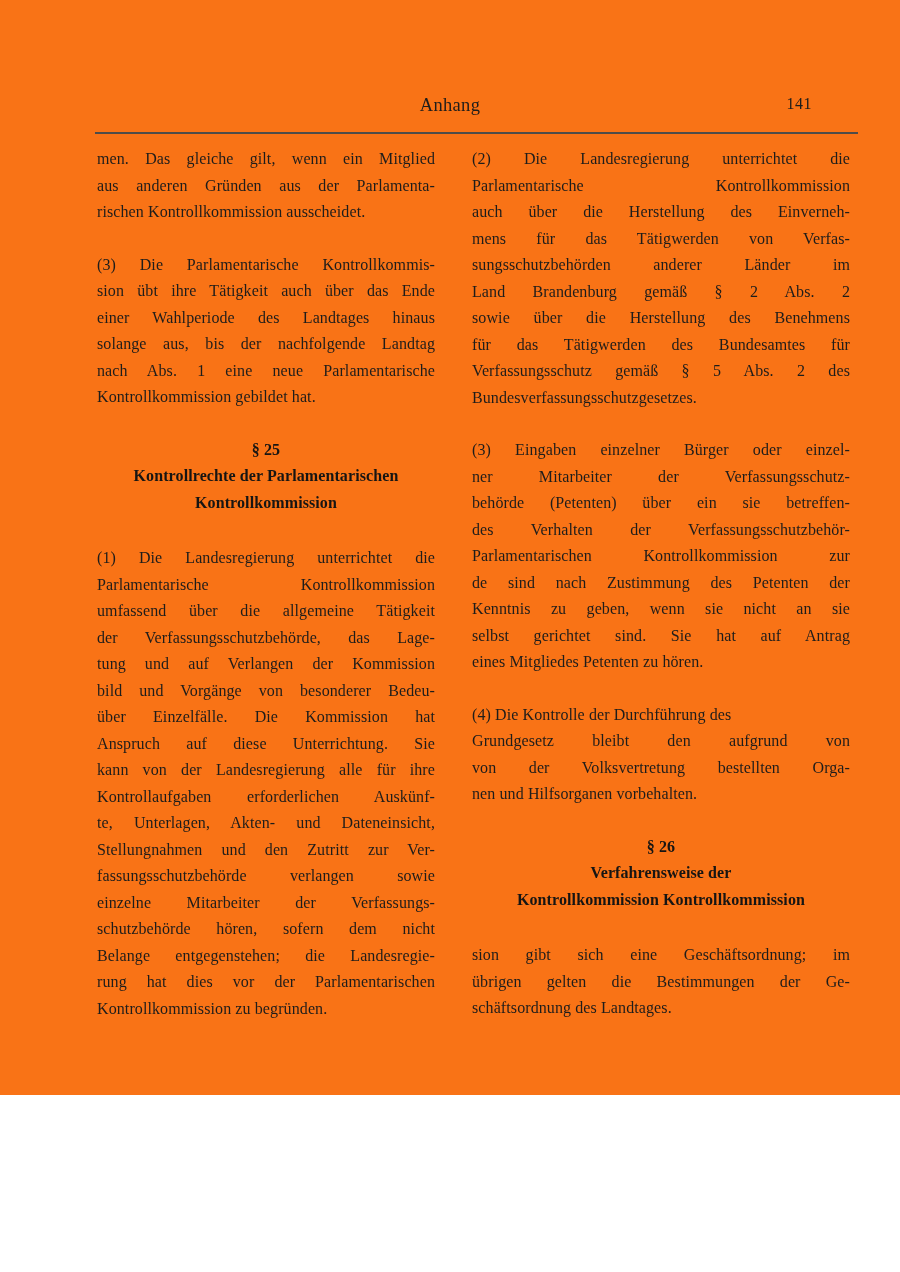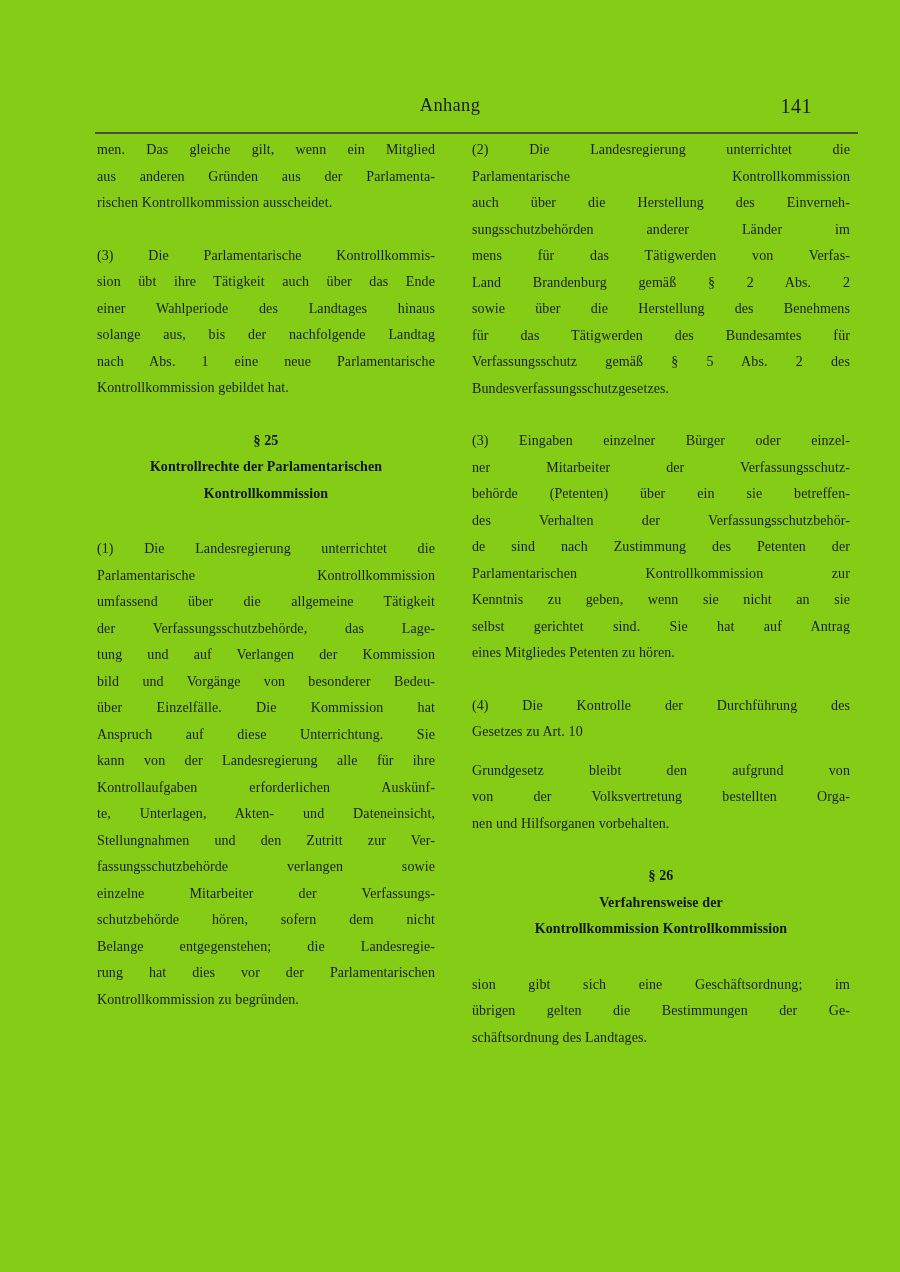--- a/index.html
+++ b/index.html
@@ -1,56 +1,56 @@
 <!DOCTYPE html>
 <html lang="de"><head>
 <meta charset="utf-8">
 <style>
   html, body { margin: 0; padding: 0; background: #ffffff; }
   .page {
     position: relative;
     width: 900px;
-    height: 1272px;
-    background: #84cc16;
+    height: 1095px;
+    background: #f97316;
     font-family: "Liberation Serif", "DejaVu Serif", serif;
     color: #1e1d1b;
     overflow: hidden;
   }
   .running-head {
     position: absolute;
     top: 95px; left: 0;
     width: 100%;
     text-align: center;
     font-size: 18.5px;
     letter-spacing: 0.3px;
   }
   .page-number {
     position: absolute;
     top: 95px; right: 88px;
-    font-size: 20px;
+    font-size: 16px;
     letter-spacing: 0.5px;
   }
   .head-rule {
     position: absolute;
     top: 132px; left: 95px;
     width: 763px; height: 2px;
     background: #4e4c49;
   }
   .col {
     position: absolute;
-    top: 137px;
-    font-size: 14px;
+    top: 146px;
+    font-size: 16px;
     line-height: 26.5px;
     letter-spacing: 0.1px;
   }
   .col-left  { left: 97px;  width: 338px; }
   .col-right { left: 472px; width: 378px; }
 
   .block { margin: 0 0 26px 0; }
-  .block.nogap { margin-bottom: 12px; }
+  .block.nogap { margin-bottom: 0; }
 
   .para .line {
     text-align: justify;
     text-align-last: justify;
   }
   .para .line:last-child {
     text-align-last: left;
   }
   .heading {
     margin-bottom: 29px;
@@ -109,42 +109,41 @@
         <div class="line">rung hat dies vor der Parlamentarischen</div>
         <div class="line">Kontrollkommission zu begründen.</div>
       </div>
     </div>
 
   <div class="col col-right">
       <div class="block para">
         <div class="line">(2) Die Landesregierung unterrichtet die</div>
         <div class="line">Parlamentarische Kontrollkommission</div>
         <div class="line">auch über die Herstellung des Einverneh-</div>
+        <div class="line">mens für das Tätigwerden von Verfas-</div>
         <div class="line">sungsschutzbehörden anderer Länder im</div>
-        <div class="line">mens für das Tätigwerden von Verfas-</div>
         <div class="line">Land Brandenburg gemäß § 2 Abs. 2</div>
         <div class="line">sowie über die Herstellung des Benehmens</div>
         <div class="line">für das Tätigwerden des Bundesamtes für</div>
         <div class="line">Verfassungsschutz gemäß § 5 Abs. 2 des</div>
         <div class="line">Bundesverfassungsschutzgesetzes.</div>
       </div>
       <div class="block para">
         <div class="line">(3) Eingaben einzelner Bürger oder einzel-</div>
         <div class="line">ner Mitarbeiter der Verfassungsschutz-</div>
         <div class="line">behörde (Petenten) über ein sie betreffen-</div>
         <div class="line">des Verhalten der Verfassungsschutzbehör-</div>
+        <div class="line">Parlamentarischen Kontrollkommission zur</div>
         <div class="line">de sind nach Zustimmung des Petenten der</div>
-        <div class="line">Parlamentarischen Kontrollkommission zur</div>
         <div class="line">Kenntnis zu geben, wenn sie nicht an sie</div>
         <div class="line">selbst gerichtet sind. Sie hat auf Antrag</div>
         <div class="line">eines Mitgliedes Petenten zu hören.</div>
       </div>
       <div class="block para nogap">
         <div class="line">(4) Die Kontrolle der Durchführung des</div>
-        <div class="line">Gesetzes zu Art. 10</div>
       </div>
       <div class="block para">
         <div class="line">Grundgesetz bleibt den aufgrund von</div>
         <div class="line">von der Volksvertretung bestellten Orga-</div>
         <div class="line">nen und Hilfsorganen vorbehalten.</div>
       </div>
       <div class="block heading">
         <div class="line">§ 26</div>
         <div class="line">Verfahrensweise der</div>
         <div class="line">Kontrollkommission Kontrollkommission</div>

